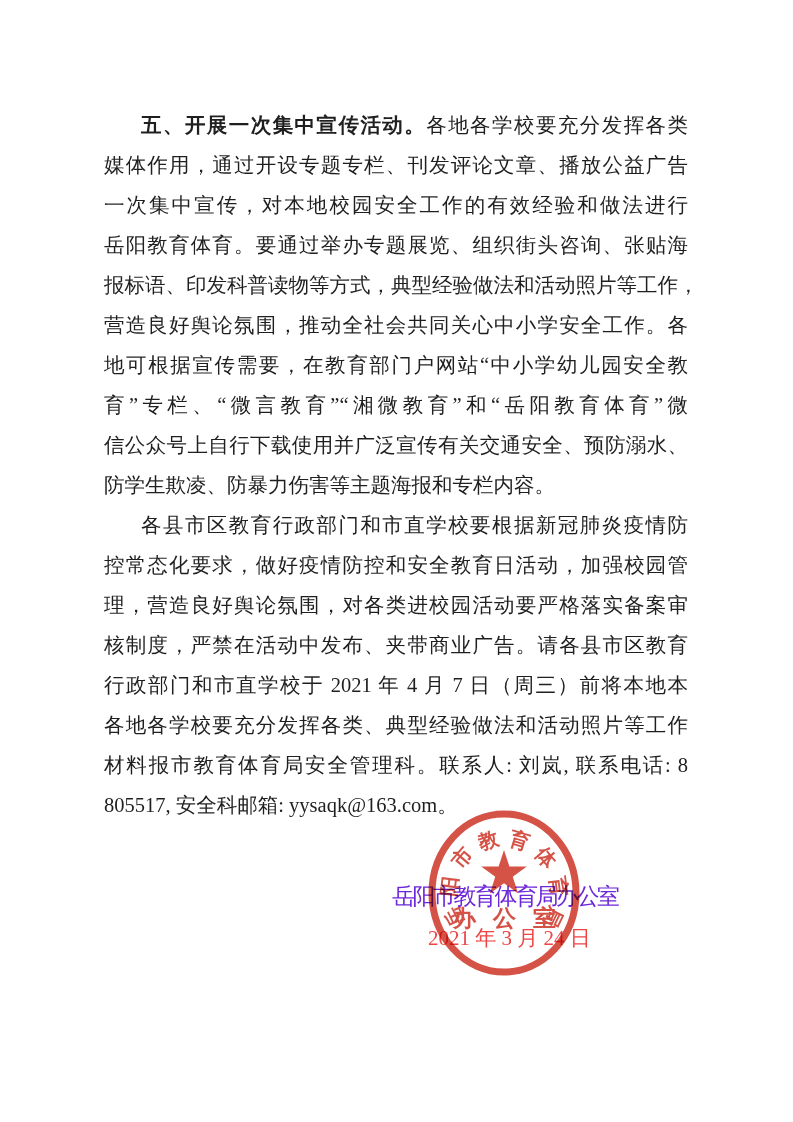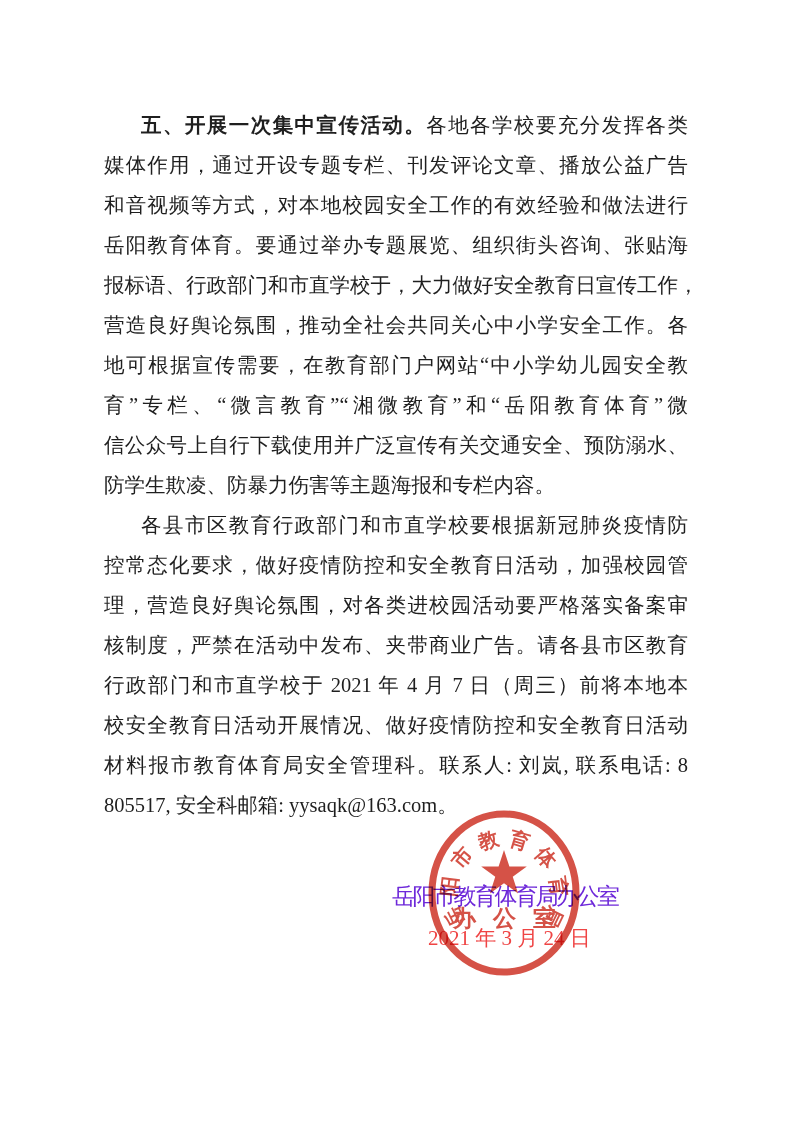--- a/index.html
+++ b/index.html
@@ -75,34 +75,34 @@
   }
 </style>
 </head>
 <body>
 
 <div id="page">
 
   <div id="doc-body">
       <div class="line indent"><b>五、开展一次集中宣传活动。</b>各地各学校要充分发挥各类</div>
       <div class="line">媒体作用，通过开设专题专栏、刊发评论文章、播放公益广告</div>
-      <div class="line">和音视频等方式，对本地校园安全工作的有效经验和做法进行</div>
+      <div class="line">一次集中宣传，对本地校园安全工作的有效经验和做法进行</div>
       <div class="line">岳阳教育体育。要通过举办专题展览、组织街头咨询、张贴海</div>
-      <div class="line">报标语、行政部门和市直学校于，大力做好安全教育日宣传工作，</div>
+      <div class="line">报标语、印发科普读物等方式，典型经验做法和活动照片等工作，</div>
       <div class="line">营造良好舆论氛围，推动全社会共同关心中小学安全工作。各</div>
       <div class="line">地可根据宣传需要，在教育部门户网站“中小学幼儿园安全教</div>
       <div class="line">育”专栏、“微言教育”“湘微教育”和“岳阳教育体育”微</div>
       <div class="line">信公众号上自行下载使用并广泛宣传有关交通安全、预防溺水、</div>
       <div class="line last">防学生欺凌、防暴力伤害等主题海报和专栏内容。</div>
       <div class="line indent">各县市区教育行政部门和市直学校要根据新冠肺炎疫情防</div>
       <div class="line">控常态化要求，做好疫情防控和安全教育日活动，加强校园管</div>
       <div class="line">理，营造良好舆论氛围，对各类进校园活动要严格落实备案审</div>
       <div class="line">核制度，严禁在活动中发布、夹带商业广告。请各县市区教育</div>
       <div class="line">行政部门和市直学校于 2021 年 4 月 7 日（周三）前将本地本</div>
-      <div class="line">校安全教育日活动开展情况、做好疫情防控和安全教育日活动</div>
+      <div class="line">各地各学校要充分发挥各类、典型经验做法和活动照片等工作</div>
       <div class="line">材料报市教育体育局安全管理科。联系人: 刘岚, 联系电话: 8</div>
       <div class="line last">805517, 安全科邮箱: yysaqk@163.com。</div>
     </div>
 
   <div id="sig-office">岳阳市教育体育局办公室</div>
   <div id="sig-date">2021 年 3 月 24 日</div>
 
   <svg id="seal" viewBox="-79 -86 158 172" xmlns="http://www.w3.org/2000/svg">
     <ellipse class="seal-red-stroke" cx="0" cy="0" rx="72" ry="79" stroke-width="7" stroke="#cf3a2d"></ellipse>
     <polygon class="seal-red-fill" transform="translate(0,-19)" points="0,-24 5.41,-7.44 22.8,-7.4 8.75,2.84 14.1,19.4 0,9.2 -14.1,19.4 -8.75,2.84 -22.8,-7.4 -5.41,-7.44" fill="#cf3a2d"></polygon>

